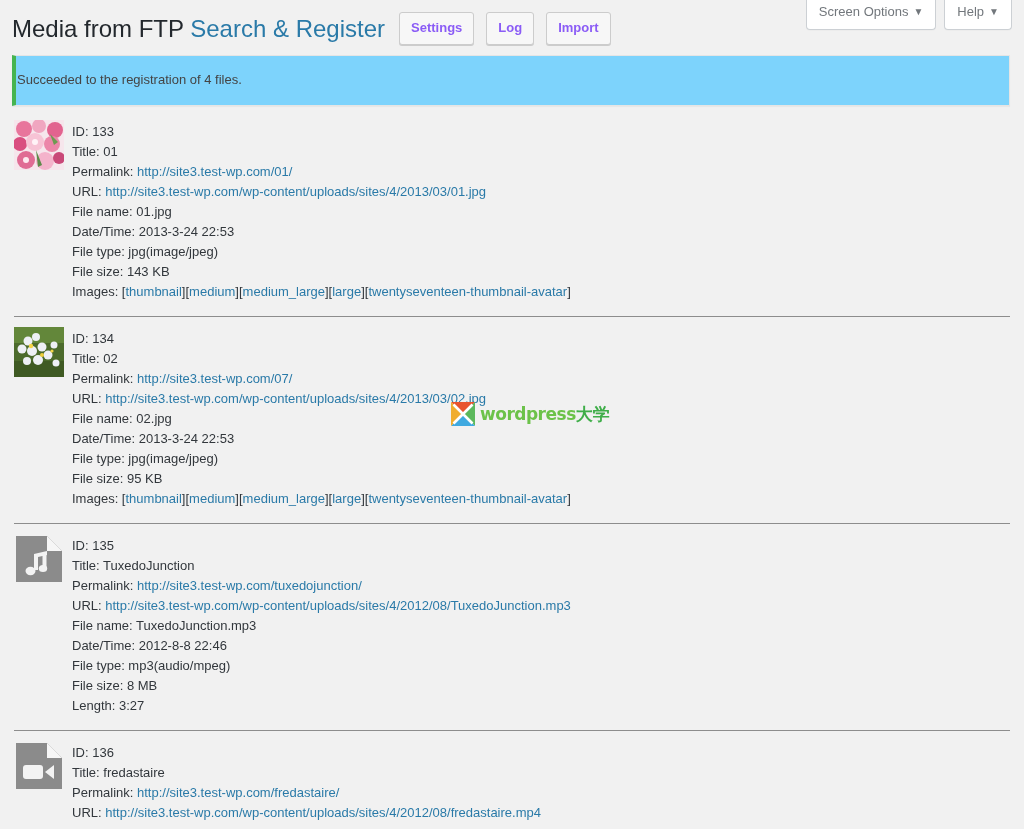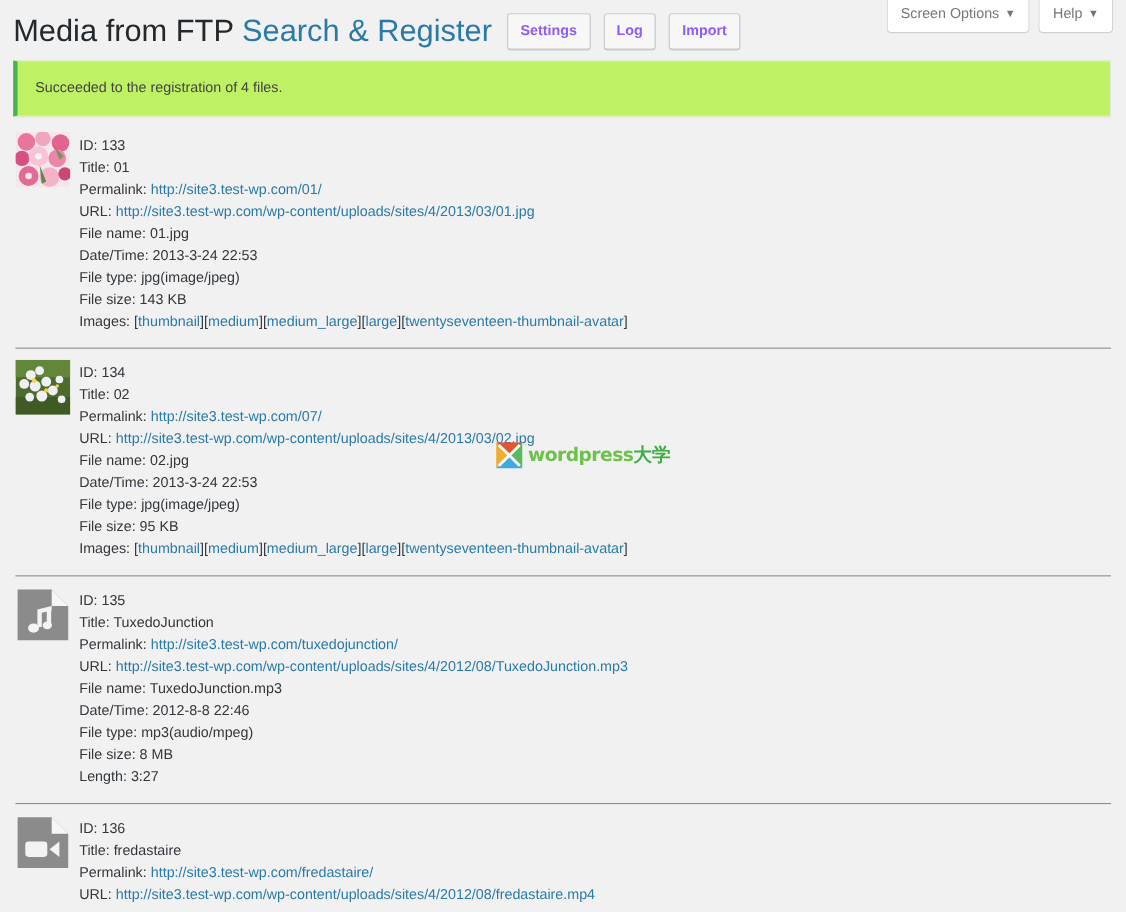--- a/index.html
+++ b/index.html
@@ -35,21 +35,21 @@
   .meta-btn .caret { font-size: 10px; margin-left: 5px; position: relative; top: -1px; }
 
   
   .page-head {
     display: flex;
     align-items: center;
     padding: 9px 0 0 12px;
     height: 48px;
   }
   .page-title {
-    font-size: 28px;
+    font-size: 24px;
     font-weight: 400;
     color: #23282d;
     line-height: 1.3;
     white-space: nowrap;
   }
   .page-title .subtitle { color: #2a7aa8; }
   .head-buttons { display: flex; gap: 12px; margin-left: 14px; }
   .page-btn {
     background: #f7f7f7;
     border: 1px solid #ccc;
@@ -60,24 +60,24 @@
     padding: 5px 11px 6px 11px;
     cursor: pointer;
     line-height: 1.6;
     box-shadow: 0 1px 0 #ccc;
     white-space: nowrap;
   }
 
   
   .notice {
     margin: 7px 14px 0 12px;
-    background: #bef264;
+    background: #7dd3fc;
     border: 1px solid #e5e5e5;
     border-left: 4px solid #46b450;
-    padding: 14px 16px;
+    padding: 14px 1px;
     font-size: 13px;
     color: #444;
     box-shadow: 0 1px 1px rgba(0,0,0,0.04);
   }
   .notice p { margin: 0; line-height: 1.6; }
 
   
   .media-list {
     margin: 14px 0 0 0;
     padding: 0 14px 0 14px;

